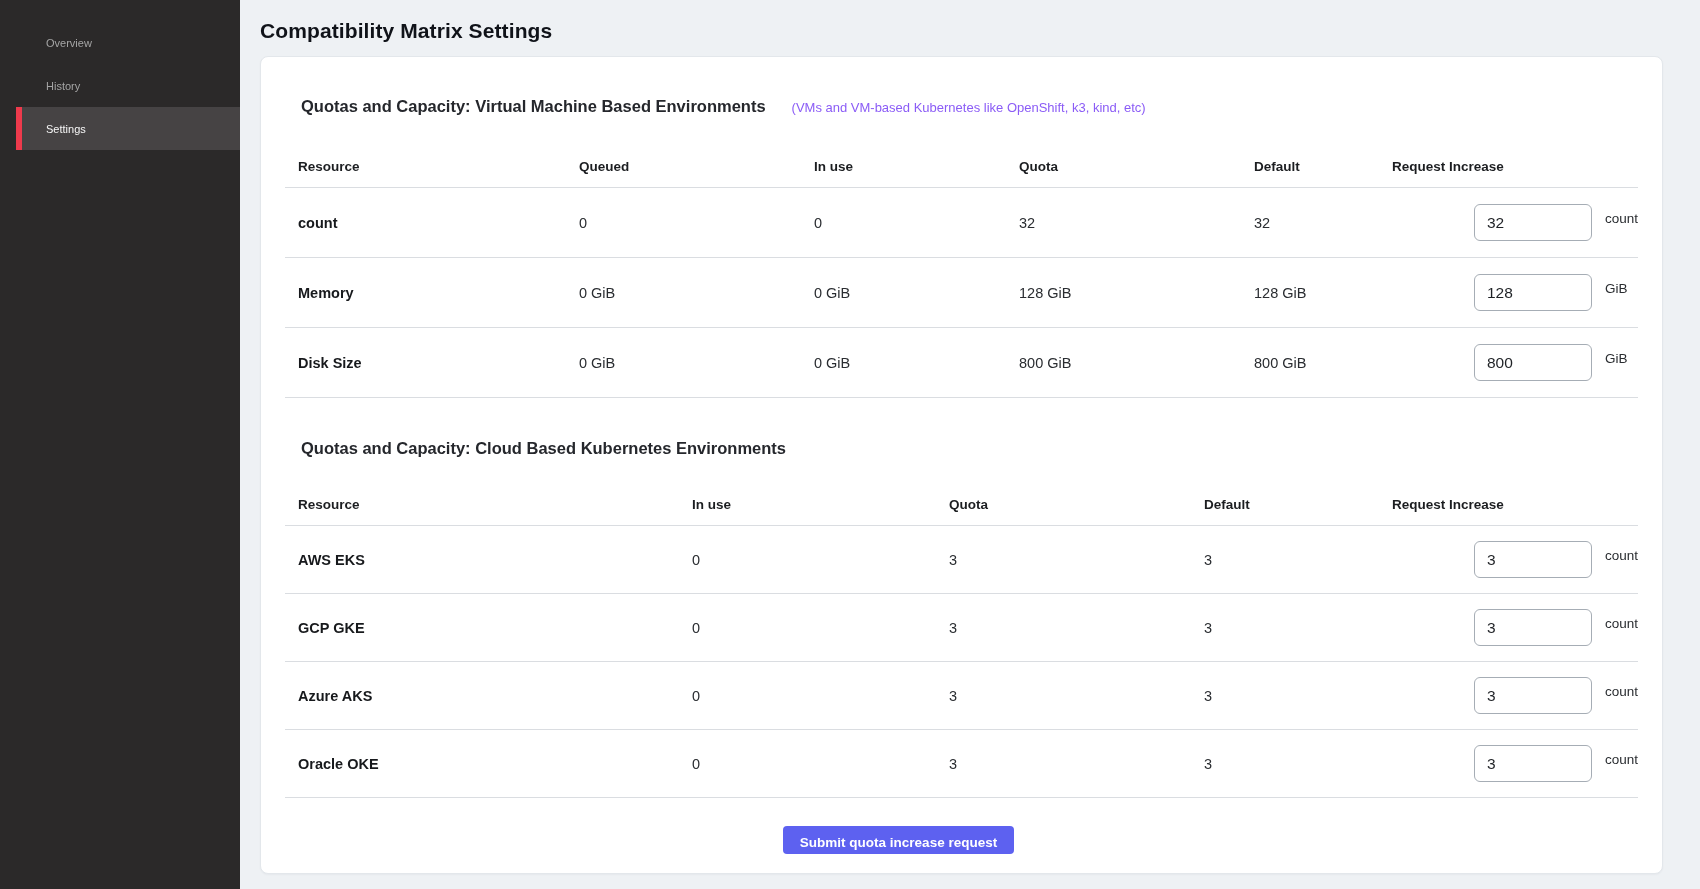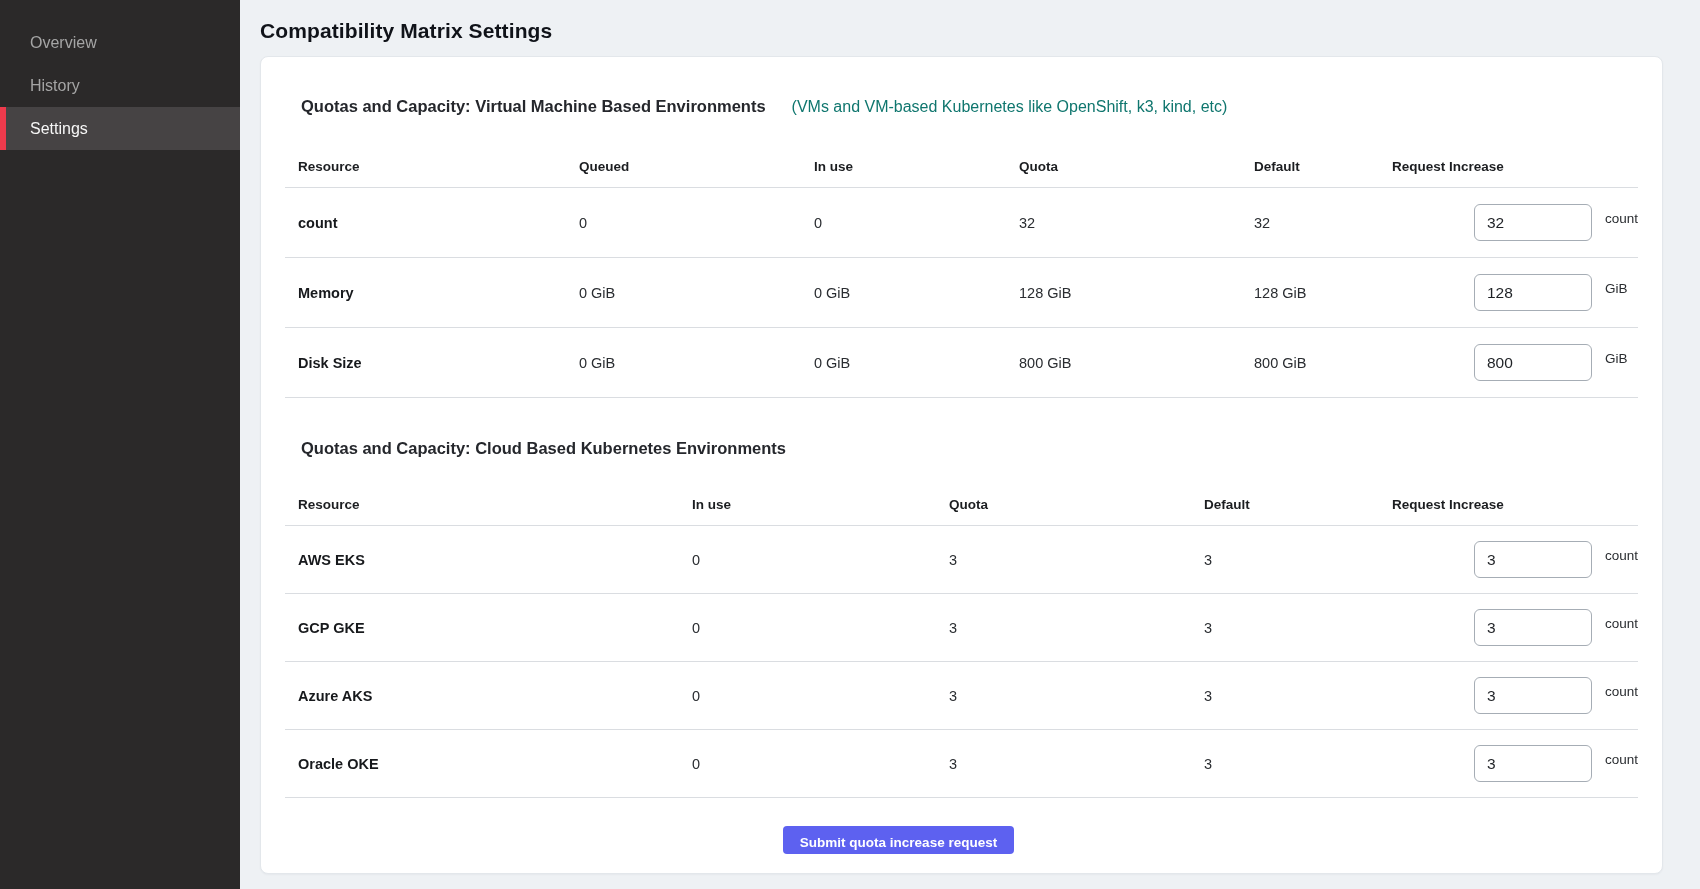--- a/index.html
+++ b/index.html
@@ -18,23 +18,24 @@
     width: 240px; min-width: 240px;
     background: #2b2929;
     padding-top: 21px;
     height: 100%;
   }
   .side-item {
     position: relative;
     height: 43px;
     display: flex; align-items: center;
     padding-left: 30px;
-    font-size: 16px;
+    font-size: 11px;
     color: #a5a5a5;
     cursor: pointer;
+    margin-left: 16px;
   }
   .side-item.active {
     background: #464344;
     color: #f7f7f7;
   }
   .side-item.active::before {
     content: '';
     position: absolute; left: 0; top: 0; bottom: 0;
     width: 6px;
     background: var(--accent, #ee3a4c);
@@ -65,22 +66,22 @@
     display: flex; align-items: baseline; gap: 10px;
     margin: 8px 0 14px 0;
   }
   .section-title {
     font-size: 16.5px;
     font-weight: 700;
     color: #25272c;
     margin: 16px;
   }
   .section-sub {
-    font-size: 16px;
-    color: #0f766e;
+    font-size: 13px;
+    color: #8b5cf6;
   }
   .section-head.second { margin-top: 25px; margin-bottom: 10px; }
 
   .thead, .trow { display: grid; align-items: center; }
   .t1 { grid-template-columns: 281px 235px 205px 235px 233px 1fr; }
   .t2 { grid-template-columns: 394px 257px 255px 283px 1fr; }
 
   .thead {
     height: 42px;
     border-bottom: 1px solid #dadde1;

